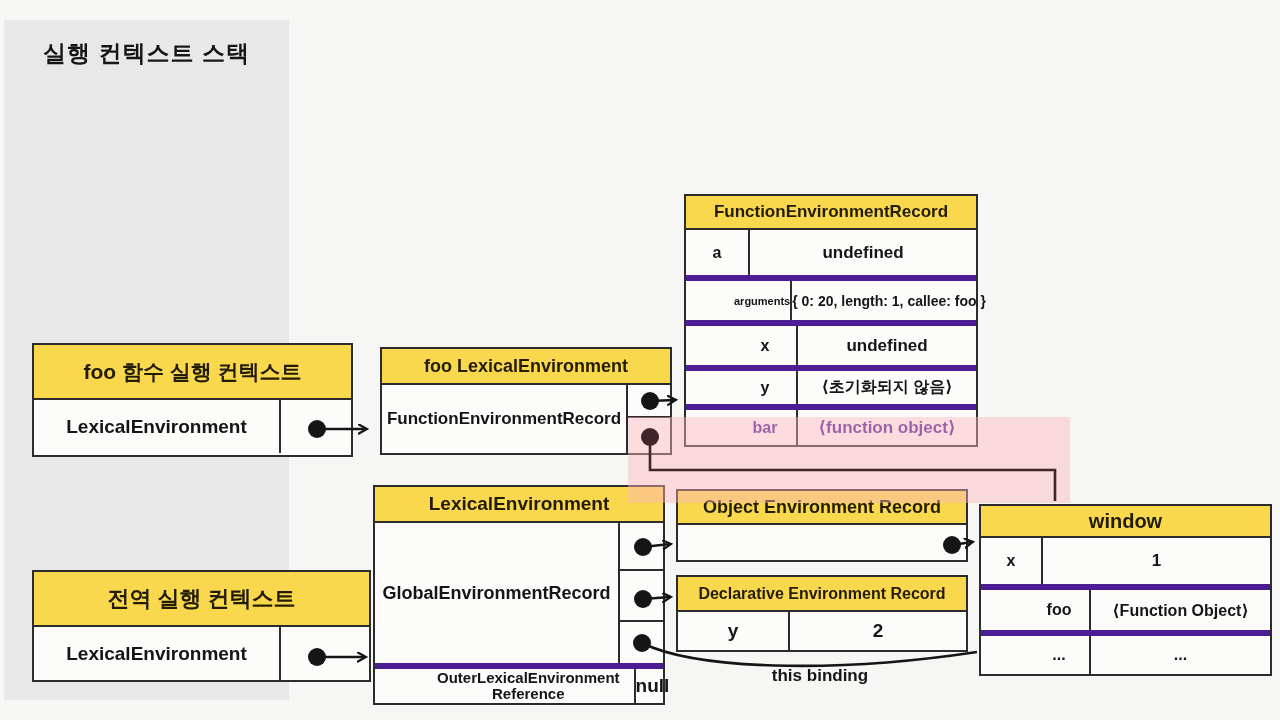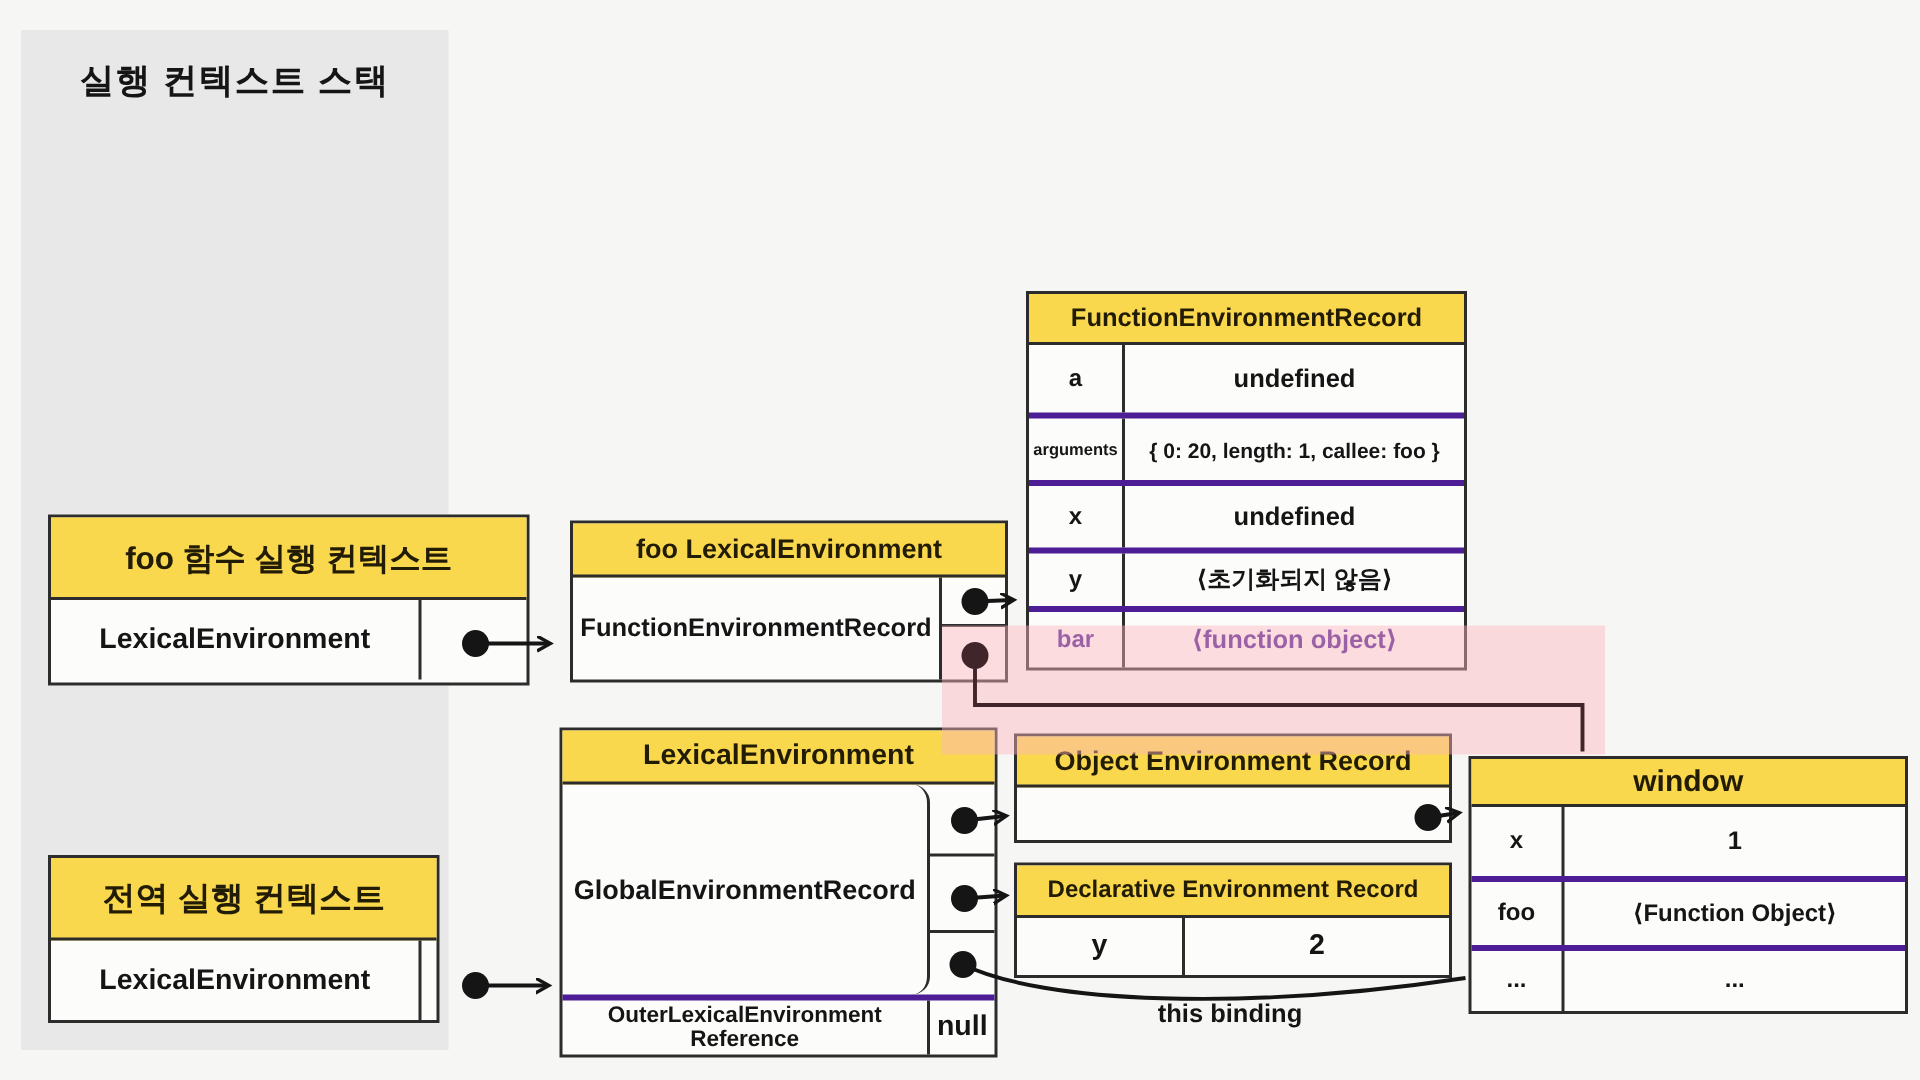--- a/index.html
+++ b/index.html
@@ -17,32 +17,32 @@
   .hdr {
     background:#f9d84e;
     border-bottom:2px solid #2c2c2c;
     display:flex; align-items:center; justify-content:center;
     color:#231c05;
     white-space:nowrap;
   }
   .row { display:flex; align-items:stretch; }
   .cell { display:flex; align-items:center; justify-content:center; }
   .br { border-right:2px solid #2c2c2c; }
-  .bt { border-top:4px solid #4c1d95; }
+  .bt { border-top:6px solid #4c1d95;padding-left:48px; }
   .bb { border-bottom:2px solid #2c2c2c; }
   .col { display:flex; flex-direction:column; }
   .maroon { color:#4c1d95; }
   .overlay-pink { position:absolute; z-index:5; pointer-events:none; }
   svg.connectors { position:absolute; left:0; top:0; width:1280px; height:720px; z-index:10; pointer-events:none; }
   .floating-label { position:absolute; z-index:11; text-align:center; }
 </style>
 </head>
 <body>
 
-<div class="panel" style="left:14px;top:20px;width:285px;height:680px;background:#e8e8e8;">
+<div class="panel" style="left:4px;top:20px;width:285px;height:680px;background:#e8e8e8;">
   <div style="margin-top:18px;text-align:center;font-size:23px;letter-spacing:1px;">실행 컨텍스트 스택</div>
 </div>
 
 <div class="box" style="left:32px;top:343px;width:321px;height:114px;">
   <div class="hdr" style="height:55px;font-size:21px;">foo 함수 실행 컨텍스트</div>
   <div class="row" style="height:53px;">
     <div class="cell br" style="width:247px;font-size:19px;">LexicalEnvironment</div>
     <div class="cell" style="flex:1;"></div>
   </div>
 </div>
@@ -78,21 +78,21 @@
   </div>
   <div class="row bt maroon" style="height:41px;">
     <div class="cell br" style="width:64px;font-size:16px;">bar</div>
     <div class="cell" style="flex:1;font-size:17px;">⟨function object⟩</div>
   </div>
 </div>
 
 <div class="box" style="left:373px;top:485px;width:292px;height:220px;">
   <div class="hdr" style="height:36px;font-size:19px;">LexicalEnvironment</div>
   <div class="row" style="height:140px;">
-    <div class="cell br" style="width:245px;font-size:18px;border-radius:12px;">GlobalEnvironmentRecord</div>
+    <div class="cell br" style="width:245px;font-size:18px;">GlobalEnvironmentRecord</div>
     <div class="col" style="flex:1;">
       <div class="cell bb" style="height:48px;"></div>
       <div class="cell bb" style="height:51px;"></div>
       <div class="cell" style="flex:1;"></div>
     </div>
   </div>
   <div class="row bt" style="height:40px;">
     <div class="cell br" style="width:245px;font-size:15px;line-height:1.05;text-align:center;padding:0 14px;">OuterLexicalEnvironment Reference</div>
     <div class="cell" style="flex:1;font-size:19px;">null</div>
   </div>
@@ -106,21 +106,21 @@
 </div>
 
 <div class="box" style="left:676px;top:575px;width:292px;height:77px;">
   <div class="hdr" style="height:35px;font-size:16px;">Declarative Environment Record</div>
   <div class="row" style="height:38px;">
     <div class="cell br" style="width:112px;font-size:19px;">y</div>
     <div class="cell" style="flex:1;font-size:19px;">2</div>
   </div>
 </div>
 
-<div class="box" style="left:32px;top:570px;width:261px;height:112px;">
+<div class="box" style="left:32px;top:570px;width:339px;height:112px;">
   <div class="hdr" style="height:55px;font-size:22px;">전역 실행 컨텍스트</div>
   <div class="row" style="height:53px;">
     <div class="cell br" style="width:247px;font-size:19px;">LexicalEnvironment</div>
     <div class="cell" style="flex:1;"></div>
   </div>
 </div>
 
 <div class="box" style="left:979px;top:504px;width:293px;">
   <div class="hdr" style="height:32px;font-size:20px;">window</div>
   <div class="row" style="height:46px;">

